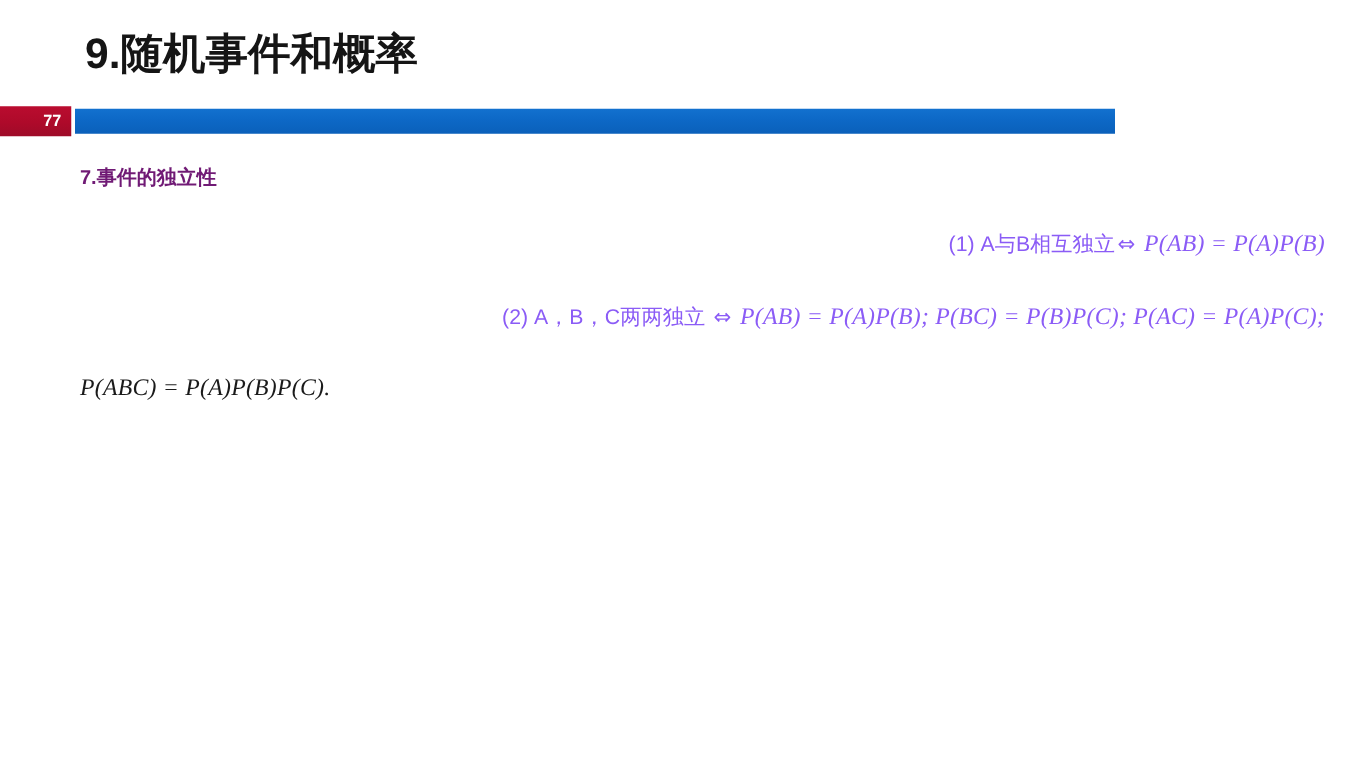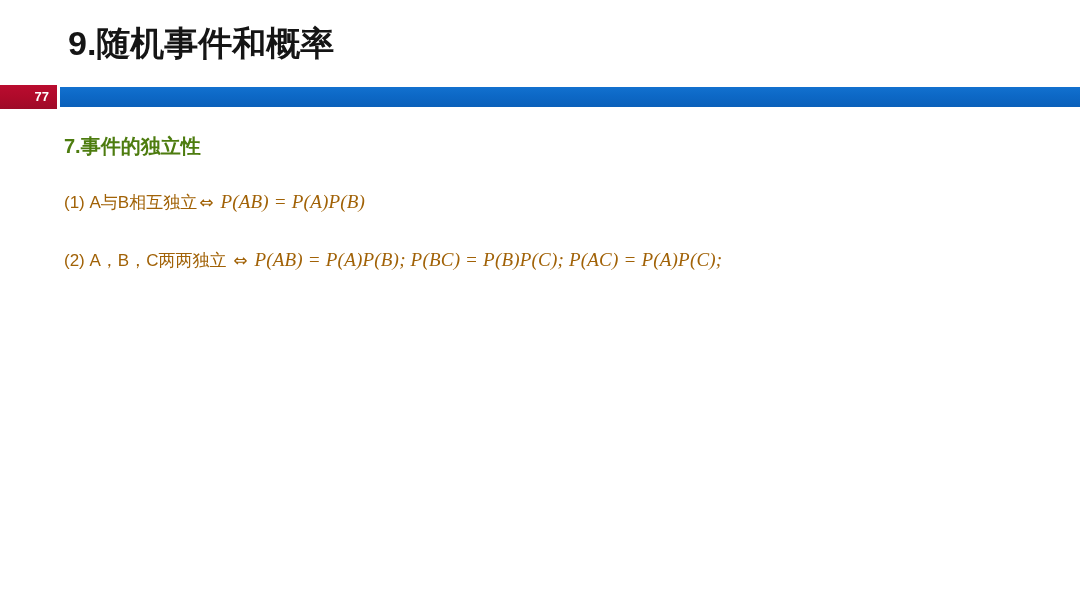--- a/index.html
+++ b/index.html
@@ -27,21 +27,21 @@
     letter-spacing: 0px;
     line-height: 1.25;
     white-space: nowrap;
   }
 
   
   .header-rule {
     position: absolute;
     left: 0;
     top: 85px;
-    width: 1080px;
+    width: 892px;
     height: 24px;
   }
   .page-badge {
     position: absolute;
     left: 0;
     top: 0;
     width: 57px;
     height: 24px;
     background: linear-gradient(180deg, #ba0c2f 0%, #ae0a2a 55%, #9e0b28 100%);
     box-sizing: border-box;
@@ -66,33 +66,34 @@
   }
 
   
   .content {
     position: absolute;
     left: 64px;
     top: 132px;
     right: 20px;
   }
   .section-heading {
-    font-size: 20px;
+    font-size: 16px;
     font-weight: bold;
-    color: #4d7c0f;
+    color: #701a75;
     margin: 0 0 28px 0;
     line-height: 1.4;
   }
 
   .rule-line {
     font-size: 17px;
-    color: #a16207;
+    color: #8b5cf6;
     line-height: 1.5;
     margin: 0 0 29px 0;
     white-space: nowrap;
+    text-align: right;
   }
   .rule-line:last-child {
     margin-bottom: 0;
   }
   .rule-line.wrapped {
     margin-bottom: 6px;
   }
 
   .cjk {
     font-family: "Liberation Sans", "DejaVu Sans", sans-serif;
@@ -136,14 +137,17 @@
 
   <div class="rule-line">
     <span class="cjk">(1)</span><span class="cjk">&nbsp;</span><span class="cjk">A与B相互独立</span><span class="iff">⇔</span><span class="math">&nbsp;</span><span class="math">P(AB) = P(A)P(B)</span>
   </div>
 
   <div class="rule-line">
     <span class="cjk">(2)</span><span class="cjk">&nbsp;</span><span class="cjk">A，B，C两两独立</span><span class="cjk">&nbsp;</span><span class="iff">⇔</span><span class="math">&nbsp;</span><span class="math">P(AB) = P(A)P(B); P(BC) = P(B)P(C); P(AC) = P(A)P(C);</span>
   </div>
 
 
+  <div class="continuation">
+    <span class="math">P(ABC) = P(A)P(B)P(C).</span>
+  </div>
 
 </div>
 
 </body></html>

